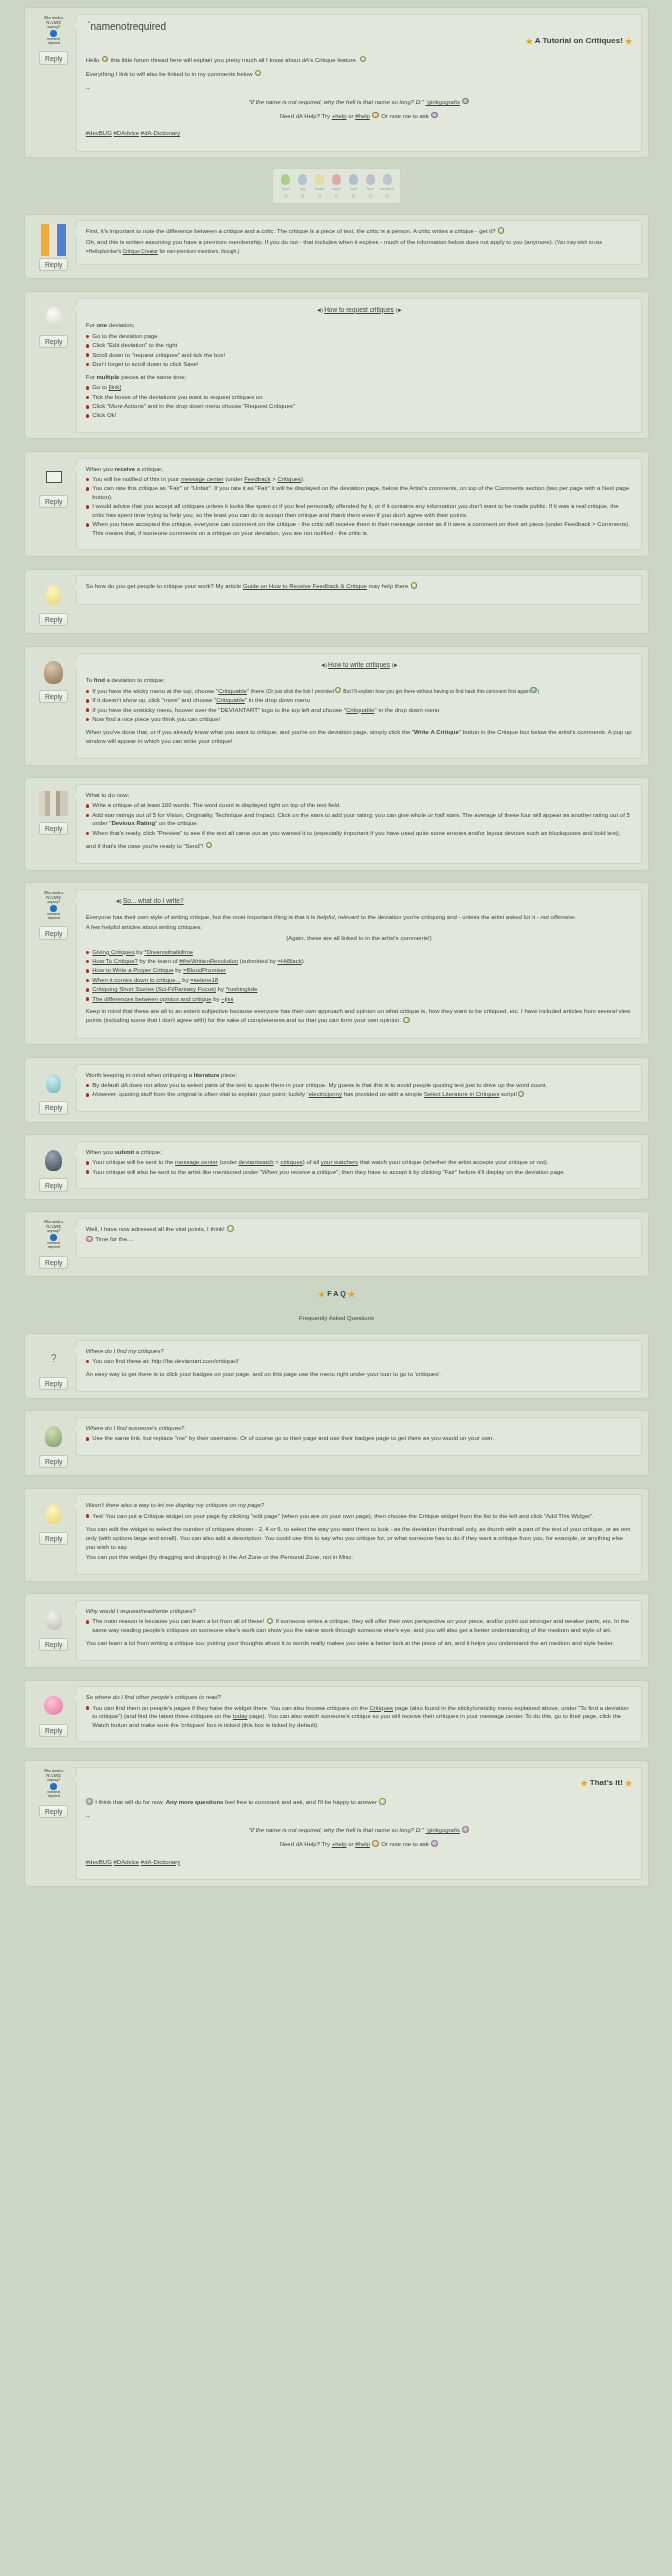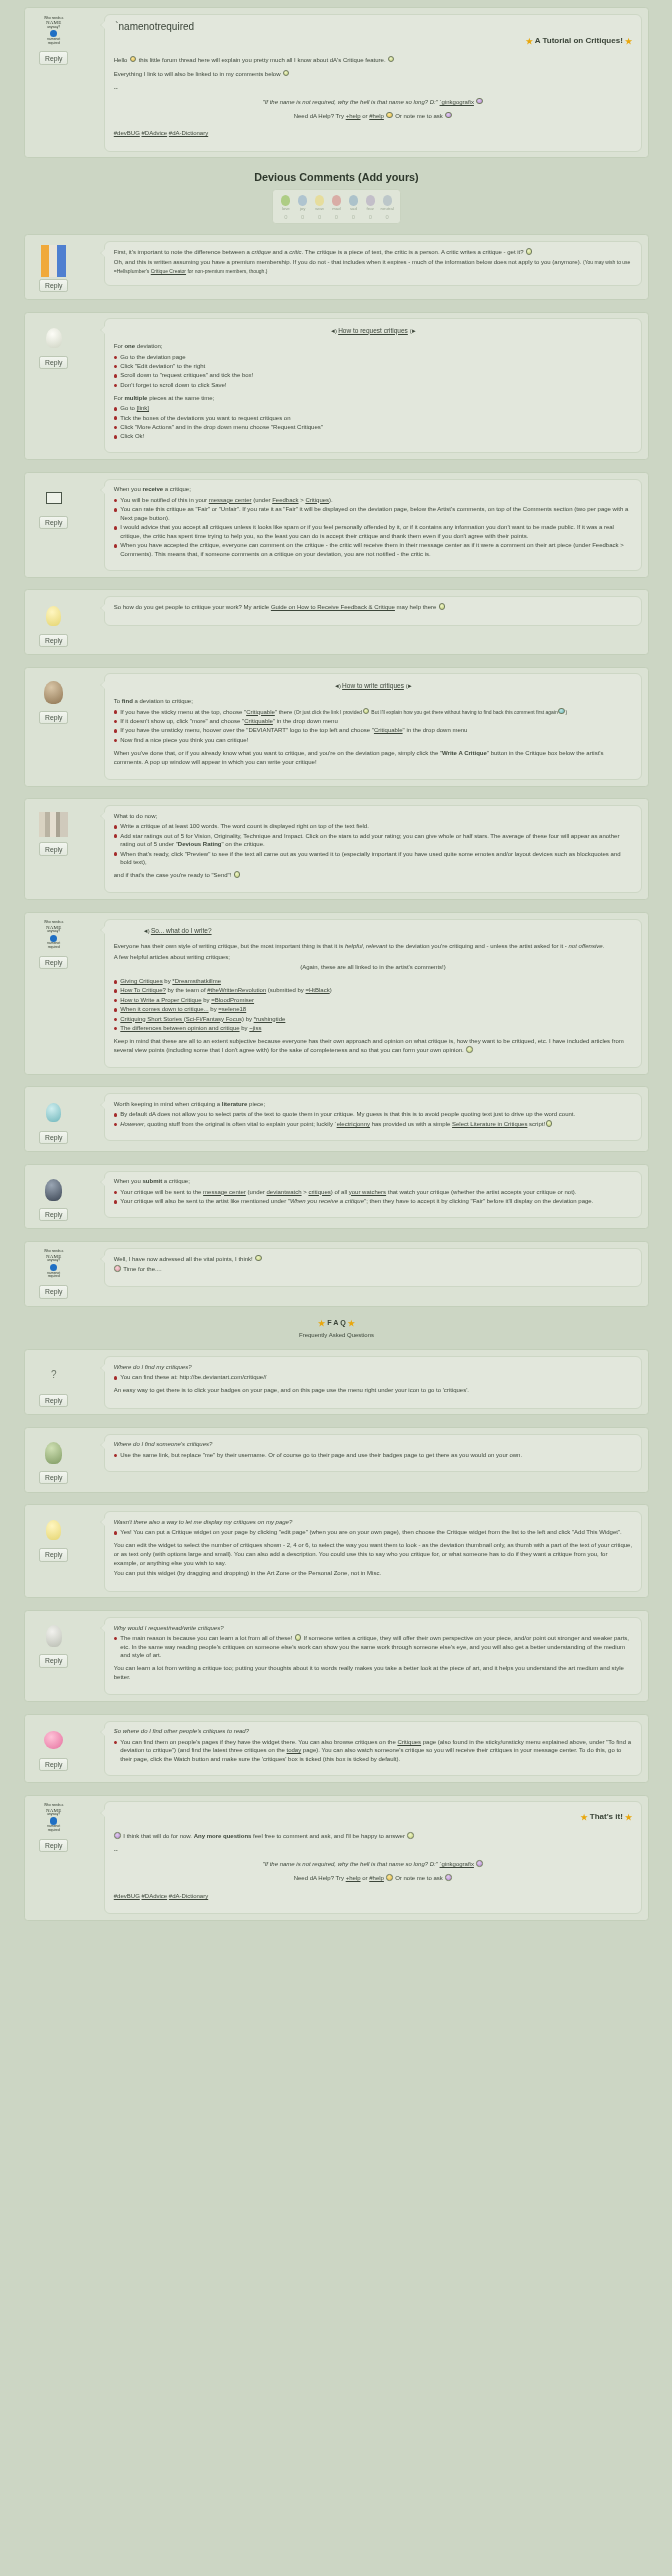--- a/index.html
+++ b/index.html
@@ -53,25 +53,24 @@
     border-radius: 2.2px;
     padding: 2.2px 5px;
     cursor: pointer;
     align-self: center;
   }
 
   .bubble {
     flex: 1;
     background: #e2e7dc;
     border: 0.7px solid #cdd7c5;
-    border-radius: 6px;
+    border-radius: 1px;
     padding: 5.8px 8.6px 7.2px 8.6px;
     position: relative;
     min-height: 30px;
-    margin-left: 28px;
   }
   .bubble:before {
     content: "";
     position: absolute;
     left: -5px; top: 6.5px;
     width: 0; height: 0;
     border-top: 4.3px solid transparent;
     border-bottom: 4.3px solid transparent;
     border-right: 5px solid #cdd7c5;
   }
@@ -183,21 +182,21 @@
     width: 9.3px; height: 10.8px;
     border-radius: 48% 48% 45% 45%;
     margin-bottom: 1.4px;
     opacity: .75;
   }
   .emo-label { font-size: 4.3px; color: #9aa693; line-height: 1; }
   .emo-count { font-size: 5.8px; color: #b3bdab; margin-top: 2.2px; }
 
   
   .faq-block { margin: 2.9px 24.4px 11.5px 24.4px; text-align: center; }
-  .faq-title { font-size: 7.2px; font-weight: bold; color: #3a4438; margin-bottom: 4px; }
+  .faq-title { font-size: 7.2px; font-weight: bold; color: #3a4438; margin-bottom: 17px; }
   .faq-sub { font-size: 6px; color: #3c463a; }
 
   
   .av-nnr {
     width: 35px; height: 35px;
     background: #dbe2d4;
     font-size: 3.3px; color: #2f382d; line-height: 1.1;
     text-align: center; padding-top: 0.7px;
   }
   .av-nnr .nm { font-size: 5px; font-family: "Liberation Serif", serif; letter-spacing: 0.2px; }
@@ -267,21 +266,20 @@
         <span class="em purple"></span>
       </p>
       <p class="t" style="margin-top:8.6px">
         <span class="lnk">#devBUG</span>
         <span class="lnk">#DAdvice</span>
         <span class="lnk">#dA-Dictionary</span>
       </p>
     </div>
   </div>
 
-  <div class="dc-title">Devious Comments (Add yours)</div>
   <div class="emotion-bar">
     <div class="emotion">
       <div class="emo-face" style="background:#9dc46a"></div>
       <div class="emo-label">love</div>
       <div class="emo-count">0</div>
     </div>
     <div class="emotion">
       <div class="emo-face" style="background:#9fb8cc"></div>
       <div class="emo-label">joy</div>
       <div class="emo-count">0</div>

